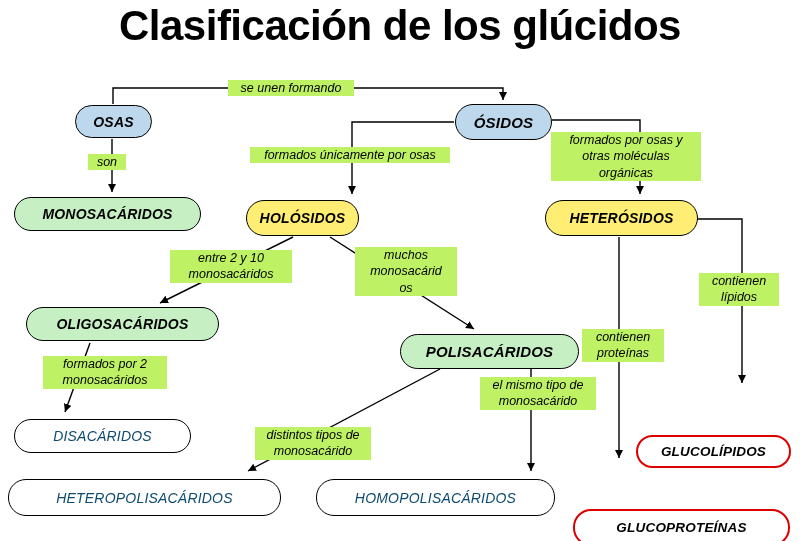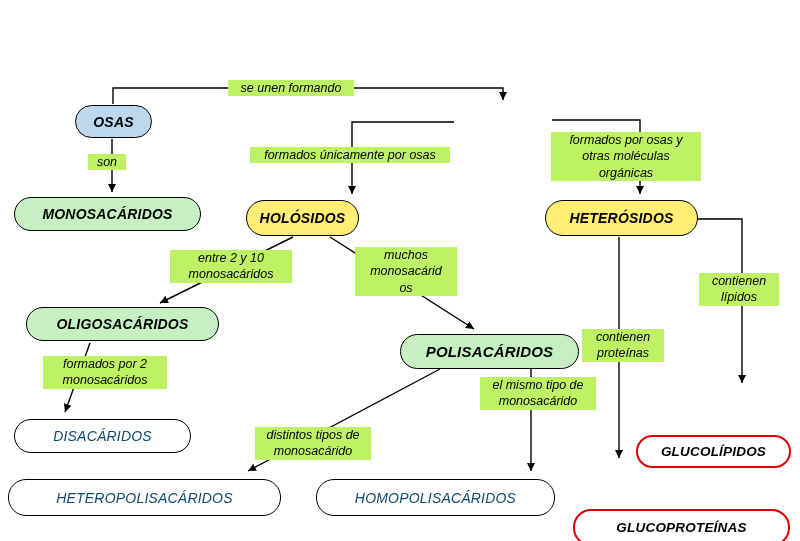--- a/index.html
+++ b/index.html
@@ -10,20 +10,21 @@
   .node{position:absolute;z-index:3;box-sizing:border-box;display:flex;align-items:center;justify-content:center;
         border:1.7px solid #000;border-radius:18px;background:#fff;font-weight:bold;font-size:14px;color:#000;letter-spacing:0.2px;font-style:italic;}
   .node.plain{font-weight:normal;color:#0c4a6e;border-width:1.2px;}
   .node.red{border-width:2.6px;border-color:#dd0000;margin-top:45px;}
 </style>
 </head>
 <body>
 
 <div id="stage">
 
+  <div class="title">Clasificación de los glúcidos</div>
 
   <svg id="wires" width="800" height="541" viewBox="0 0 800 541">
     <defs>
       <marker id="arrow" markerUnits="userSpaceOnUse" markerWidth="12" markerHeight="12" refX="8" refY="4" orient="auto">
         <path d="M0,0 L8,4 L0,8 Z" fill="#000"></path>
       </marker>
     </defs>
     <g stroke="#000" stroke-width="1.4" fill="none">
       <path d="M113,104 L113,88 L503,88 L503,100" marker-end="url(#arrow)"></path>
       <path d="M112,139 L112,192" marker-end="url(#arrow)"></path>
@@ -55,20 +56,21 @@
   <div class="elabel" style="left:480px;top:377px;width:116px;">el mismo tipo de
 monosacárido</div>
   <div class="elabel" style="left:255px;top:427px;width:116px;">distintos tipos de
 monosacárido</div>
   <div class="elabel" style="left:582px;top:329px;width:82px;">contienen
 proteínas</div>
   <div class="elabel" style="left:699px;top:273px;width:80px;">contienen
 lípidos</div>
 
   <div class="node" style="left: 75px; top: 105px; width: 77px; height: 33px; background-color: rgb(189, 216, 236);">OSAS</div>
+  <div class="node" style="left: 455px; top: 104px; width: 97px; height: 36px; font-size: 15px; background-color: rgb(189, 216, 236);">ÓSIDOS</div>
   <div class="node" style="left: 14px; top: 197px; width: 187px; height: 34px; background-color: rgb(198, 239, 195);">MONOSACÁRIDOS</div>
   <div class="node" style="left: 246px; top: 200px; width: 113px; height: 36px; background-color: rgb(255, 238, 115); text-align: right;">HOLÓSIDOS</div>
   <div class="node" style="left: 545px; top: 200px; width: 153px; height: 36px; background-color: rgb(255, 238, 115);">HETERÓSIDOS</div>
   <div class="node" style="left: 26px; top: 307px; width: 193px; height: 34px; background-color: rgb(198, 239, 195);">OLIGOSACÁRIDOS</div>
   <div class="node" style="left: 400px; top: 334px; width: 179px; height: 35px; font-size: 15px; background-color: rgb(198, 239, 195);">POLISACÁRIDOS</div>
   <div class="node plain" style="left:14px;top:419px;width:177px;height:34px;">DISACÁRIDOS</div>
   <div class="node red" style="left: 636px; top: 390px; width: 155px; height: 33px; font-size: 13.5px; border-color: rgb(221, 0, 0);">GLUCOLÍPIDOS</div>
   <div class="node plain" style="left:316px;top:479px;width:239px;height:37px;">HOMOPOLISACÁRIDOS</div>
   <div class="node plain" style="left:8px;top:479px;width:273px;height:37px;">HETEROPOLISACÁRIDOS</div>
   <div class="node red" style="left: 573px; top: 464px; width: 217px; height: 37px; font-size: 13.5px; border-color: rgb(221, 0, 0);">GLUCOPROTEÍNAS</div>

